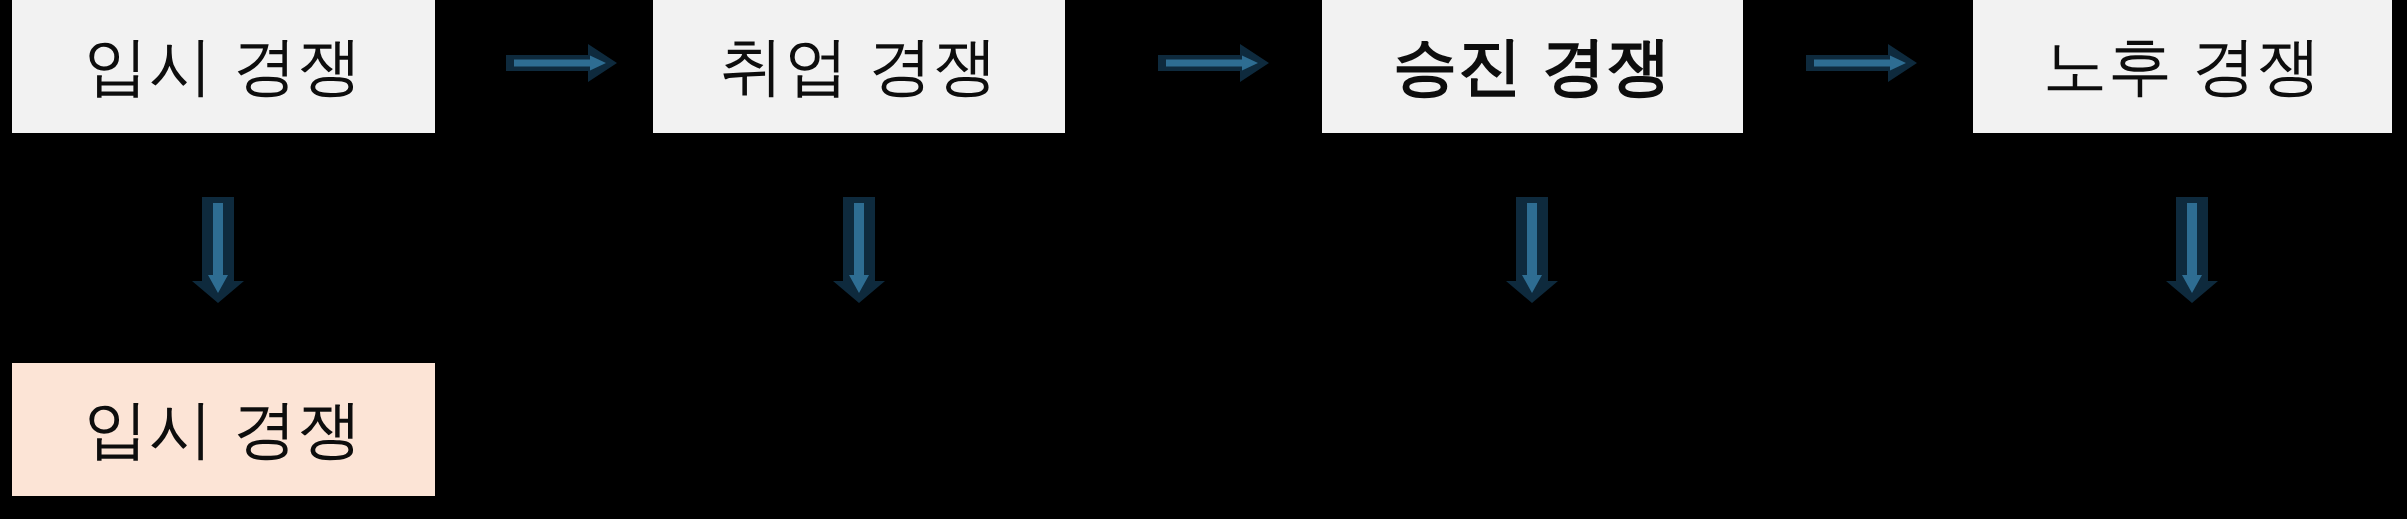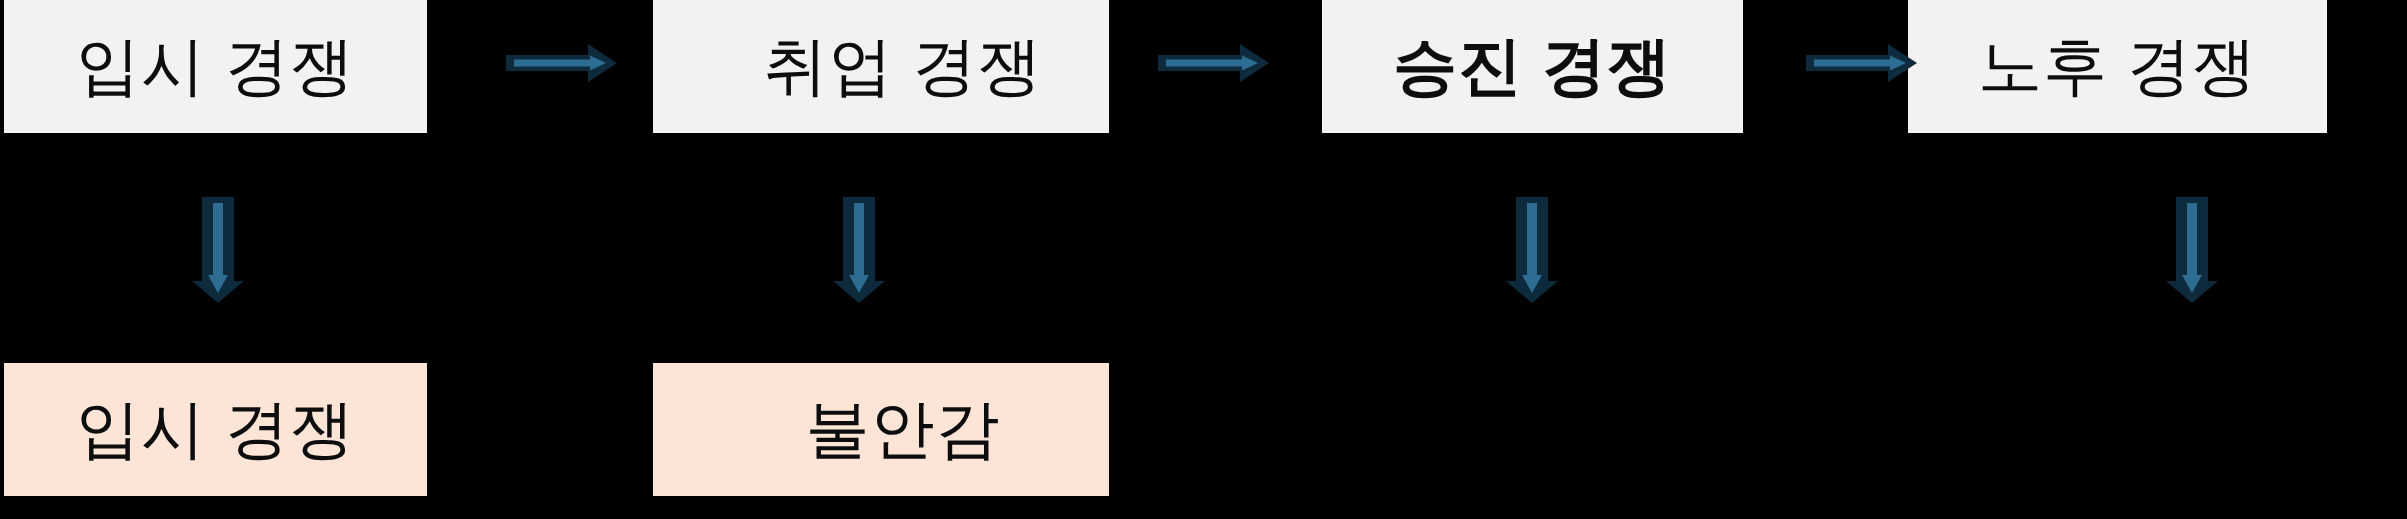--- a/index.html
+++ b/index.html
@@ -22,24 +22,24 @@
     align-items: center;
     justify-content: center;
     font-size: 64px;
     letter-spacing: 1px;
     color: #0d0d0d;
     white-space: nowrap;
   }
   .stage-box  { top: 0;     background: #f2f2f2; }
   .result-box { top: 363px; background: #fce4d6; }
 
-  #stage-1, #result-1 { left: 4px;      width: 423px; text-align: center; }
-  #stage-2, #result-2 { left: 653px;  width: 412px; padding-left: 44px; }
+  #stage-1, #result-1 { left: 12px;      width: 423px; text-align: center; }
+  #stage-2, #result-2 { left: 653px;  width: 412px; }
   #stage-3, #result-3 { left: 1322px; width: 421px; font-weight: bold; }
-  #stage-4, #result-4 { left: 1908px; width: 419px; }
+  #stage-4, #result-4 { left: 1973px; width: 419px; }
 
   .h-arrow {
     position: absolute;
     top: 43px;
     width: 112px;
     height: 40px;
   }
   #h-arrow-1 { left: 506px; }
   #h-arrow-2 { left: 1158px; }
   #h-arrow-3 { left: 1806px; }
@@ -102,17 +102,14 @@
     <polygon class="arrow-light" points="21,6 31,6 31,78 36,78 26,96 16,78 21,78"></polygon>
   </svg>
   <svg class="v-arrow" id="v-arrow-4" viewBox="0 0 52 106">
     <polygon class="arrow-dark" points="10,0 42,0 42,84 52,84 26,106 0,84 10,84"></polygon>
     <polygon class="arrow-light" points="21,6 31,6 31,78 36,78 26,96 16,78 21,78"></polygon>
   </svg>
 
   <div class="box result-box" id="result-1">
     <span>입시 경쟁</span>
   </div>
-  <div class="box result-box" id="result-2">
-    <span>불안감</span>
-  </div>
 
 </div>
 
 </body></html>

